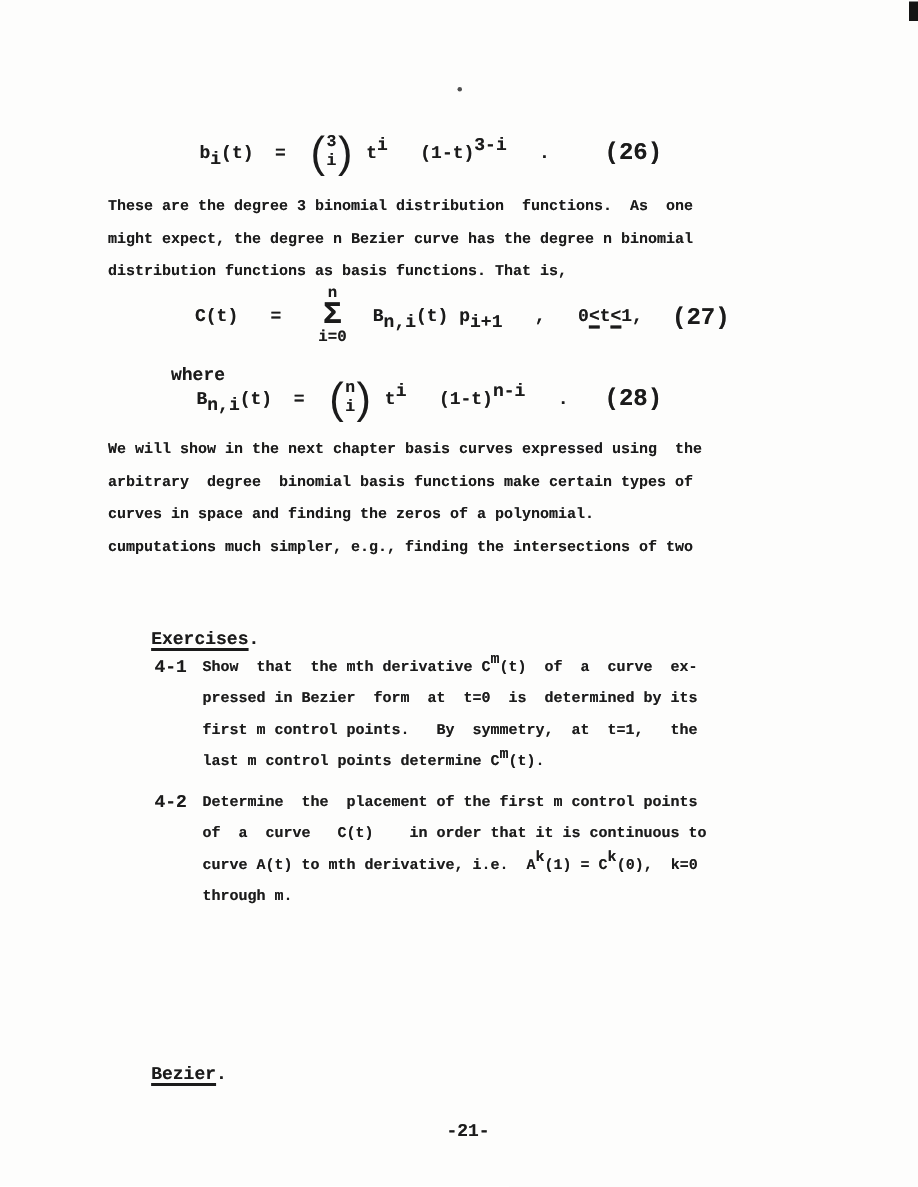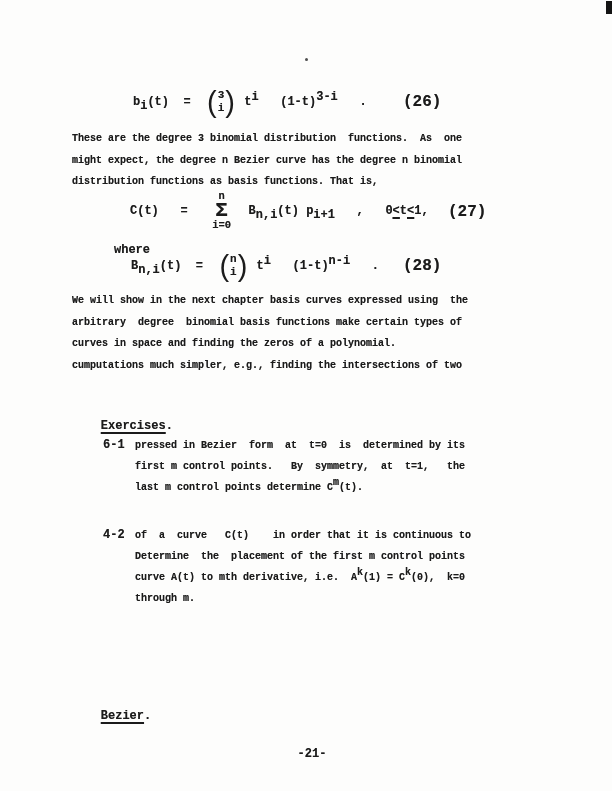--- a/index.html
+++ b/index.html
@@ -142,31 +142,32 @@
     <div class="line">We will show in the next chapter basis curves expressed using  the</div>
     <div class="line">arbitrary  degree  binomial basis functions make certain types of</div>
     <div class="line">curves in space and finding the zeros of a polynomial.</div>
     <div class="line">cumputations much simpler, e.g., finding the intersections of two</div>
   </div>
 
   <div class="sect-heading" style="top:404px; left:72px;">
     <span class="hul">Exercises</span><span>.</span>
   </div>
 
-  <div class="exnum" style="top:435px; left:103px;">6-1</div>
+  <div class="exnum" style="top:435px; left:103px;">4-1</div>
   <div class="para" style="top:435px; left:135px;">
+    <div class="line exline"><span>Show  that  the mth derivative C</span><span class="sup">m</span><span>(t)  of  a  curve  ex-</span></div>
     <div class="line exline"><span>pressed in Bezier  form  at  t=0  is  determined by its</span></div>
     <div class="line exline"><span>first m control points.   By  symmetry,  at  t=1,   the</span></div>
     <div class="line exline"><span>last m control points determine C</span><span class="sup">m</span><span>(t).</span></div>
   </div>
 
   <div class="exnum" style="top:525px; left:103px;">4-2</div>
   <div class="para" style="top:525px; left:135px;">
+    <div class="line exline"><span>Determine  the  placement of the first m control points</span></div>
     <div class="line exline"><span>of  a  curve   C(t)    in order that it is continuous to</span></div>
-    <div class="line exline"><span>Determine  the  placement of the first m control points</span></div>
     <div class="line exline"><span>curve A(t) to mth derivative, i.e.  A</span><span class="sup">k</span><span>(1) = C</span><span class="sup">k</span><span>(0),  k=0</span></div>
     <div class="line exline"><span>through m.</span></div>
   </div>
 
   <div class="sect-heading" style="top:694px; left:72px;">
     <span class="hul">Bezier</span><span>.</span>
   </div>
 
   <div class="pagenum">-21-</div>
 

